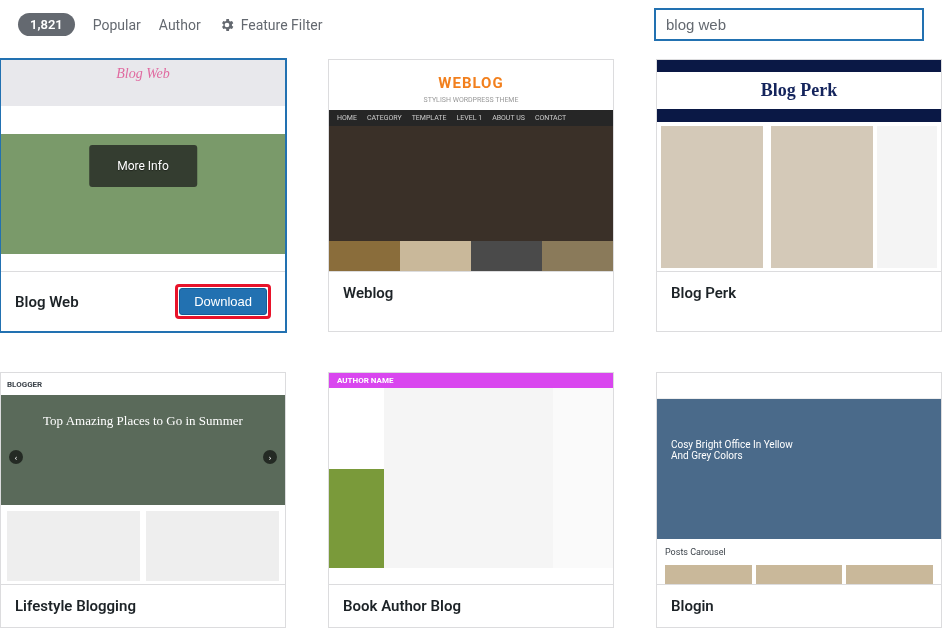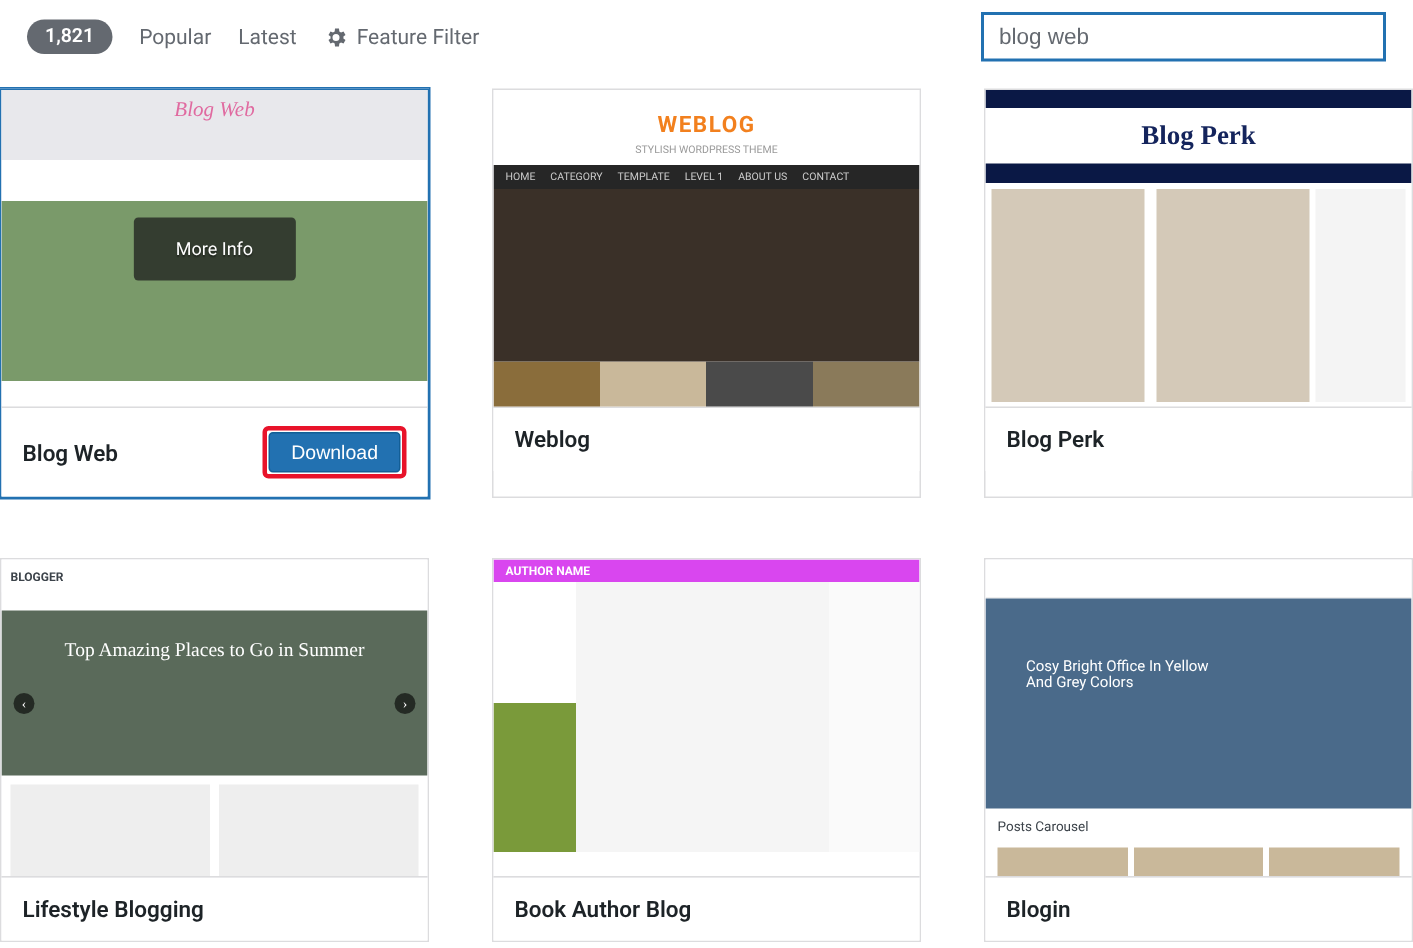--- a/index.html
+++ b/index.html
@@ -33,45 +33,45 @@
 .t-blogperk { background:#fff; }
 .t-blogperk .top { background:#0a1845; height:12px; }
 .t-blogperk .logo { text-align:center; color:#14245c; font-weight:700; font-size:18px; font-family:Georgia,serif; padding:8px 0 2px; }
 .t-blogperk .tag { text-align:center; font-size:6px; color:#999; }
 .t-blogperk .nav2 { background:#0a1845; height:13px; margin-top:6px; }
 .t-blogperk .body { display:flex; height:150px; }
 .t-blogperk .col { flex:1; background:#d4c9b8; margin:4px; }
 .t-blogperk .side { width:60px; background:#f4f4f4; margin:4px 4px 4px 0; }
 .t-lifestyle { background:#fff; }
 .t-lifestyle .bar { height:22px; background:#fff; display:flex; align-items:center; padding:0 6px; font-size:8px; font-weight:700;text-align:center; }
-.t-lifestyle .hero2 { height:110px; background:#5a6a5a; color:#fff; text-align:center; padding-top:18px; font-family:Georgia,serif; font-size:13px; position:relative;margin-top:12px; }
+.t-lifestyle .hero2 { height:110px; background:#5a6a5a; color:#fff; text-align:center; padding-top:18px; font-family:Georgia,serif; font-size:13px; position:relative; }
 .t-lifestyle .cards { display:flex; gap:6px; padding:6px; }
 .t-lifestyle .c { flex:1; height:70px; background:#eee; }
 .t-author { background:#fff; }
 .t-author .blk { background:#d946ef; color:#fff; font-size:8px; padding:3px 8px;font-weight:bold; }
 .t-author .row { display:flex; height:180px; }
 .t-author .a { width:55px; background:linear-gradient(#fff 0 45%,#7a9a3a 45% 100%); }
 .t-author .b { flex:1; background:#f5f5f5; }
 .t-author .c2 { width:60px; background:#fafafa; }
 .t-blogin { background:#fff; }
 .t-blogin .topb { height:26px; background:#fff; border-bottom:1px solid #eee; }
 .t-blogin .hero3 { height:140px; background:#4a6a8a; position:relative; }
-.t-blogin .txt { position:absolute; left:27px; top:40px; color:#fff; font-size:10px; max-width:130px; }
+.t-blogin .txt { position:absolute; left:14px; top:40px; color:#fff; font-size:10px; max-width:130px; }
 .t-blogin .bot { padding:8px; font-size:9px; }
 .t-blogin .tiles { display:flex; gap:4px; padding:0 8px; }
 .t-blogin .tile { flex:1; height:30px; background:#c9b89a; }
 .dot { position:absolute; width:14px; height:14px; border-radius:50%; background:rgba(0,0,0,.6); top:50%; color:#fff; text-align:center; font-size:9px; line-height:14px; }
 </style>
 </head>
 <body>
 
 <div class="top-bar">
   <span class="count-badge">1,821</span>
   <span class="tab-link">Popular</span>
-  <span class="tab-link">Latest</span>
+  <span class="tab-link">Author</span>
   <span class="feature-filter">
     <svg class="gear" viewBox="0 0 24 24" fill="#646970">
         <path d="M19.4 13a7.5 7.5 0 000-2l2.1-1.6-2-3.5-2.5 1a7.4 7.4 0 00-1.7-1L15 3h-4l-.3 2.9a7.4 7.4 0 00-1.7 1l-2.5-1-2 3.5L6.6 11a7.5 7.5 0 000 2l-2.1 1.6 2 3.5 2.5-1a7.4 7.4 0 001.7 1L11 21h4l.3-2.9a7.4 7.4 0 001.7-1l2.5 1 2-3.5zM12 15.5A3.5 3.5 0 1115.5 12 3.5 3.5 0 0112 15.5z"></path>
       </svg>
     <span>Feature Filter</span>
   </span>
   <span class="spacer"></span>
   <input class="search-input" type="text" value="blog web" style="">
 </div>
 

